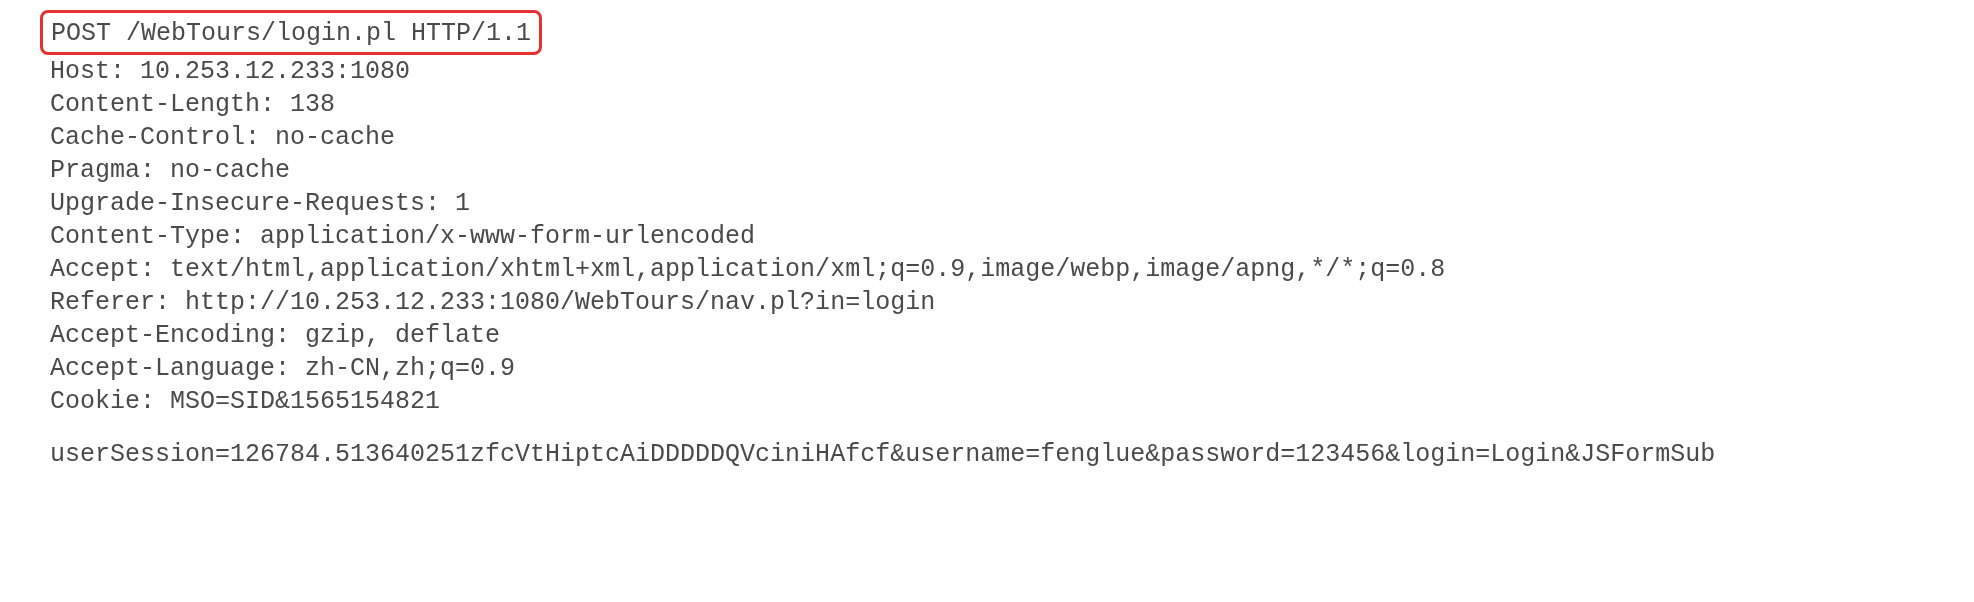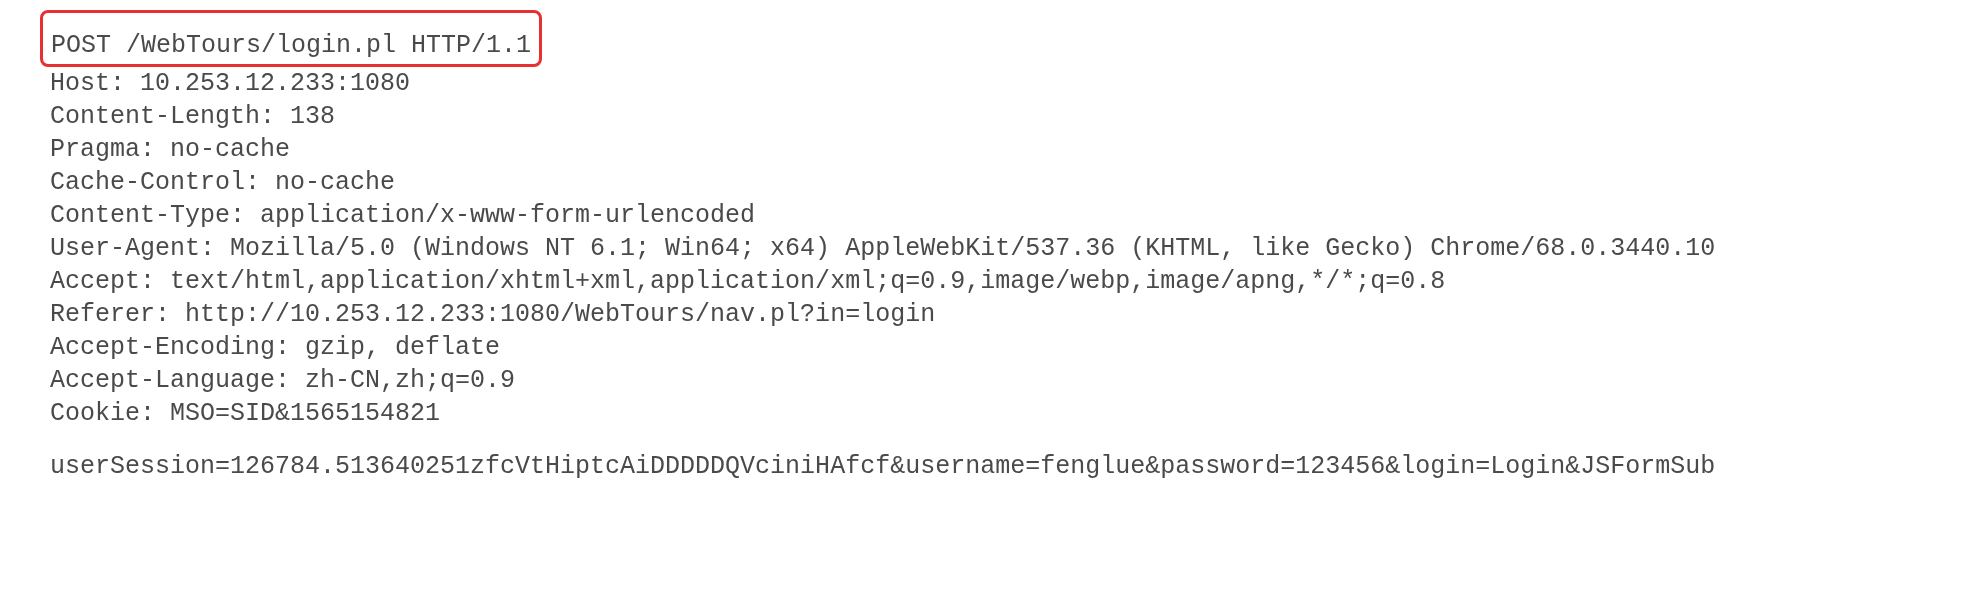--- a/index.html
+++ b/index.html
@@ -16,21 +16,21 @@
       white-space: nowrap;
       overflow: hidden;
       width: 1974px;
       height: 602px;
       line-height: 1.32;
     }
     .highlight-box {
       display: inline-block;
       border: 3px solid #e83030;
       border-radius: 8px;
-      padding: 16px 8px 2px 8px;
+      padding: 4px 8px 2px 8px;
       margin-left: -10px;
     }
     .header-line {
       display: block;
     }
     .spacer {
       height: 20px;
     }
     .body-line {
       display: block;
@@ -41,24 +41,24 @@
 <body>
 
 <div>
   <div class="header-line">
     <span class="highlight-box">
       <span>POST /WebTours/login.pl HTTP/1.1</span>
     </span>
   </div>
   <span class="header-line">Host: 10.253.12.233:1080</span>
   <span class="header-line">Content-Length: 138</span>
+  <span class="header-line">Cache-Control: no-cache</span>
   <span class="header-line">Pragma: no-cache</span>
-  <span class="header-line">Cache-Control: no-cache</span>
+  <span class="header-line">Upgrade-Insecure-Requests: 1</span>
   <span class="header-line">Content-Type: application/x-www-form-urlencoded</span>
-  <span class="header-line">User-Agent: Mozilla/5.0 (Windows NT 6.1; Win64; x64) AppleWebKit/537.36 (KHTML, like Gecko) Chrome/68.0.3440.10</span>
   <span class="header-line">Accept: text/html,application/xhtml+xml,application/xml;q=0.9,image/webp,image/apng,*/*;q=0.8</span>
   <span class="header-line">Referer: http://10.253.12.233:1080/WebTours/nav.pl?in=login</span>
   <span class="header-line">Accept-Encoding: gzip, deflate</span>
   <span class="header-line">Accept-Language: zh-CN,zh;q=0.9</span>
   <span class="header-line">Cookie: MSO=SID&amp;1565154821</span>
   <div class="spacer"></div>
   <span class="body-line">userSession=126784.513640251zfcVtHiptcAiDDDDDQVciniHAfcf&amp;username=fenglue&amp;password=123456&amp;login=Login&amp;JSFormSub</span>
 </div>
 
 </body></html>

